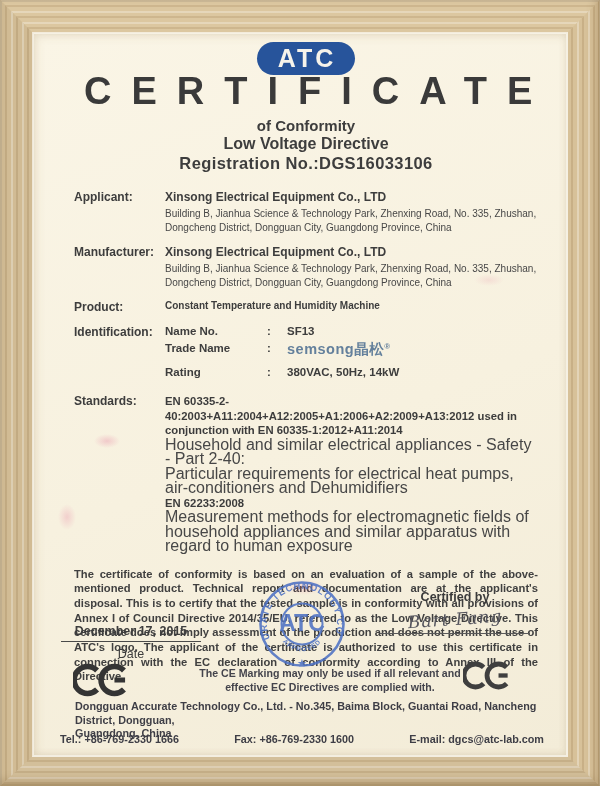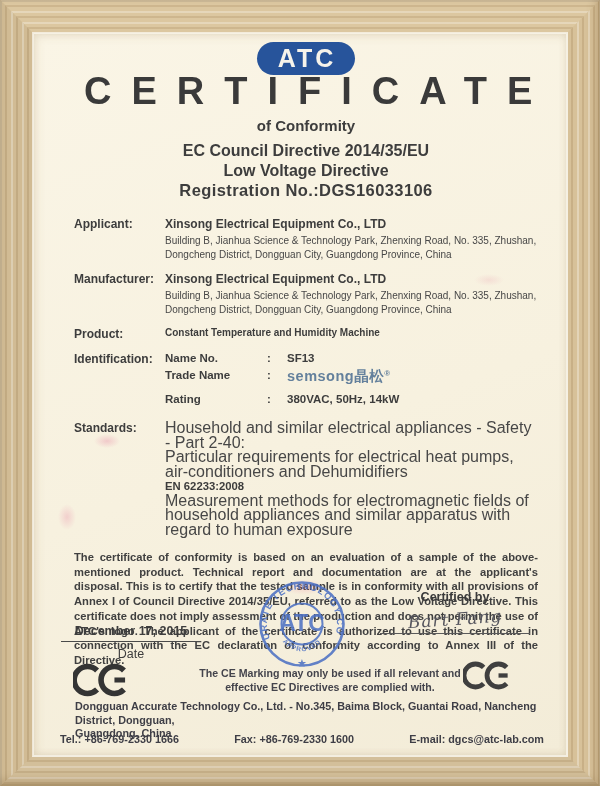--- a/index.html
+++ b/index.html
@@ -112,21 +112,20 @@
     <div class="spot" style="left:250px;top:545px;width:40px;height:16px;background:radial-gradient(closest-side,rgba(230,100,140,.22),rgba(230,100,140,0));"></div>
     <div class="spot" style="left:440px;top:240px;width:30px;height:12px;background:radial-gradient(closest-side,rgba(226,120,150,.16),rgba(226,120,150,0));"></div>
 
     <div class="content">
 
       <div class="logo-pill">
         <span>ATC</span>
       </div>
       <div class="title">CERTIFICATE</div>
       <div class="subtitle">of Conformity</div>
-      <div class="directive first">EC Council Directive 2014/35/EU</div>
       <div class="directive">Low Voltage Directive</div>
       <div class="registration">Registration No.:DGS16033106</div>
 
       <div class="rows">
 
         <div class="row">
           <div class="row-label">Applicant:</div>
           <div class="row-content">
             <div class="company-name">Xinsong Electrical Equipment Co., LTD</div>
             <div class="addr">Building B, Jianhua Science &amp; Technology Park, Zhenxing Road, No. 335, Zhushan,</div>
@@ -168,20 +167,21 @@
               <span class="ident-name">Rating</span>
               <span class="ident-colon">:</span>
               <span>380VAC, 50Hz, 14kW</span>
             </div>
           </div>
         </div>
 
         <div class="row">
           <div class="row-label">Standards:</div>
           <div class="row-content">
+            <div class="std-line b">EN 60335-2-40:2003+A11:2004+A12:2005+A1:2006+A2:2009+A13:2012 used in conjunction with EN 60335-1:2012+A11:2014</div>
             <div class="std-line">Household and similar electrical appliances - Safety - Part 2-40:</div>
             <div class="std-line">Particular requirements for electrical heat pumps, air-conditioners and Dehumidifiers</div>
             <div class="std-line b">EN 62233:2008</div>
             <div class="std-line">Measurement methods for electromagnetic fields of household appliances and similar apparatus with regard to human exposure</div>
           </div>
         </div>
       </div>
 
       <div class="declaration">The certificate of conformity is based on an evaluation of a sample of the above-mentioned product. Technical report and documentation are at the applicant's disposal. This is to certify that the tested sample is in conformity with all provisions of Annex I of Council Directive 2014/35/EU, referred to as the Low Voltage Directive. This certificate does not imply assessment of the production and does not permit the use of ATC's logo. The applicant of the certificate is authorized to use this certificate in connection with the EC declaration of conformity according to Annex III of the Directive.</div>
     </div>

